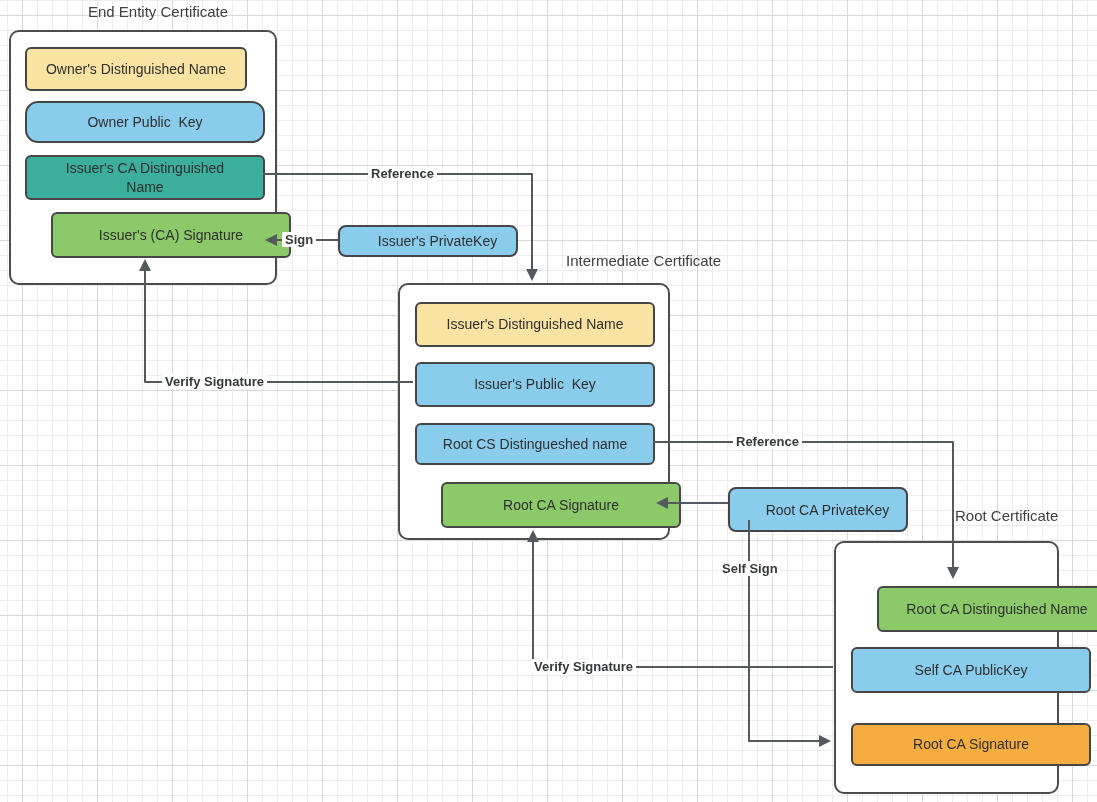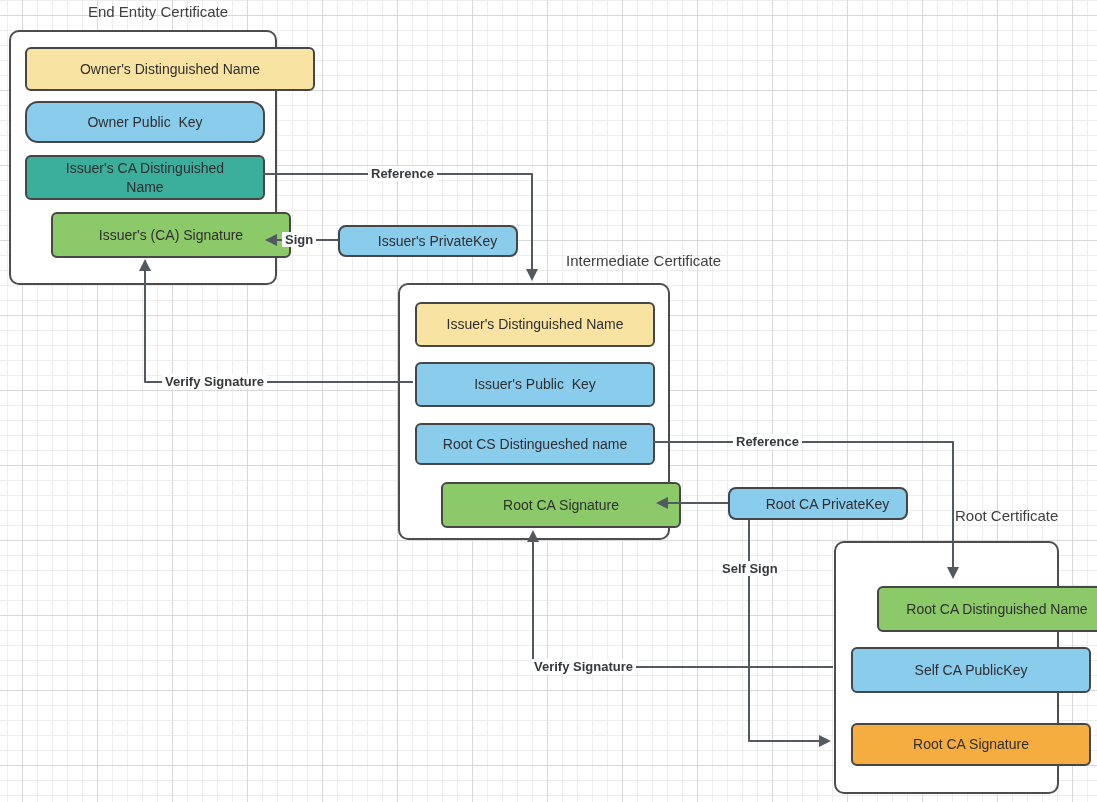--- a/index.html
+++ b/index.html
@@ -98,42 +98,42 @@
 </head>
 <body>
 
 <div class="canvas">
 
   <div class="group-title" style="left:52px; top:3px;margin-left:36px;">End Entity Certificate</div>
   <div class="group-title" style="left:566px; top:252px;">Intermediate Certificate</div>
   <div class="group-title" style="left:955px; top:507px;">Root Certificate</div>
 
   <div class="cert-group" style="left:9px; top:30px; width:268px; height:255px;">
-    <div class="cert-field c-yellow" style="left:14px; top:15px; width:290px; height:44px;">Owner's Distinguished Name</div>
+    <div class="cert-field c-yellow" style="left:14px; top:15px; width:222px; height:44px;">Owner's Distinguished Name</div>
     <div class="cert-field c-blue" style="left:14px; top:69px; width:240px; height:42px;border-radius:13px;">Owner Public  Key</div>
     <div class="cert-field c-teal" style="left:14px; top:123px; width:240px; height:45px;">Issuer's CA Distinguished
 Name</div>
     <div class="cert-field c-green" style="left:14px; top:180px; width:240px; height:46px;">Issuer's (CA) Signature</div>
   </div>
 
   <div class="cert-group" style="left:398px; top:283px; width:272px; height:257px;">
     <div class="cert-field c-yellow" style="left:15px; top:17px; width:240px; height:45px;">Issuer's Distinguished Name</div>
     <div class="cert-field c-blue" style="left:15px; top:77px; width:240px; height:45px;">Issuer's Public  Key</div>
     <div class="cert-field c-blue" style="left:15px; top:138px; width:240px; height:42px;">Root CS Distingueshed name</div>
     <div class="cert-field c-green" style="left:15px; top:197px; width:240px; height:46px;">Root CA Signature</div>
   </div>
 
   <div class="cert-group" style="left:834px; top:541px; width:225px; height:253px;">
     <div class="cert-field c-green" style="left:15px; top:43px; width:240px; height:46px;">Root CA Distinguished Name</div>
     <div class="cert-field c-blue" style="left:15px; top:104px; width:240px; height:46px;">Self CA PublicKey</div>
     <div class="cert-field c-orange" style="left:15px; top:180px; width:240px; height:43px;">Root CA Signature</div>
   </div>
 
   <div class="key-box c-blue" style="left:338px; top:225px; width:180px; height:32px;">Issuer's PrivateKey</div>
-  <div class="key-box c-blue" style="left:728px; top:487px; width:180px; height:33px;">Root CA PrivateKey</div>
+  <div class="key-box c-blue" style="left:728px; top:487px; width:180px; height:45px;">Root CA PrivateKey</div>
 
   <svg class="wires" width="1097" height="802" viewBox="0 0 1097 802">
 
     <path d="M263 174 H532 V270"></path>
     <polygon points="526,269 538,269 532,281"></polygon>
 
     <path d="M338 240 H277"></path>
     <polygon points="277,234 277,246 265,240"></polygon>
 
     <path d="M413 382 H145 V271"></path>

